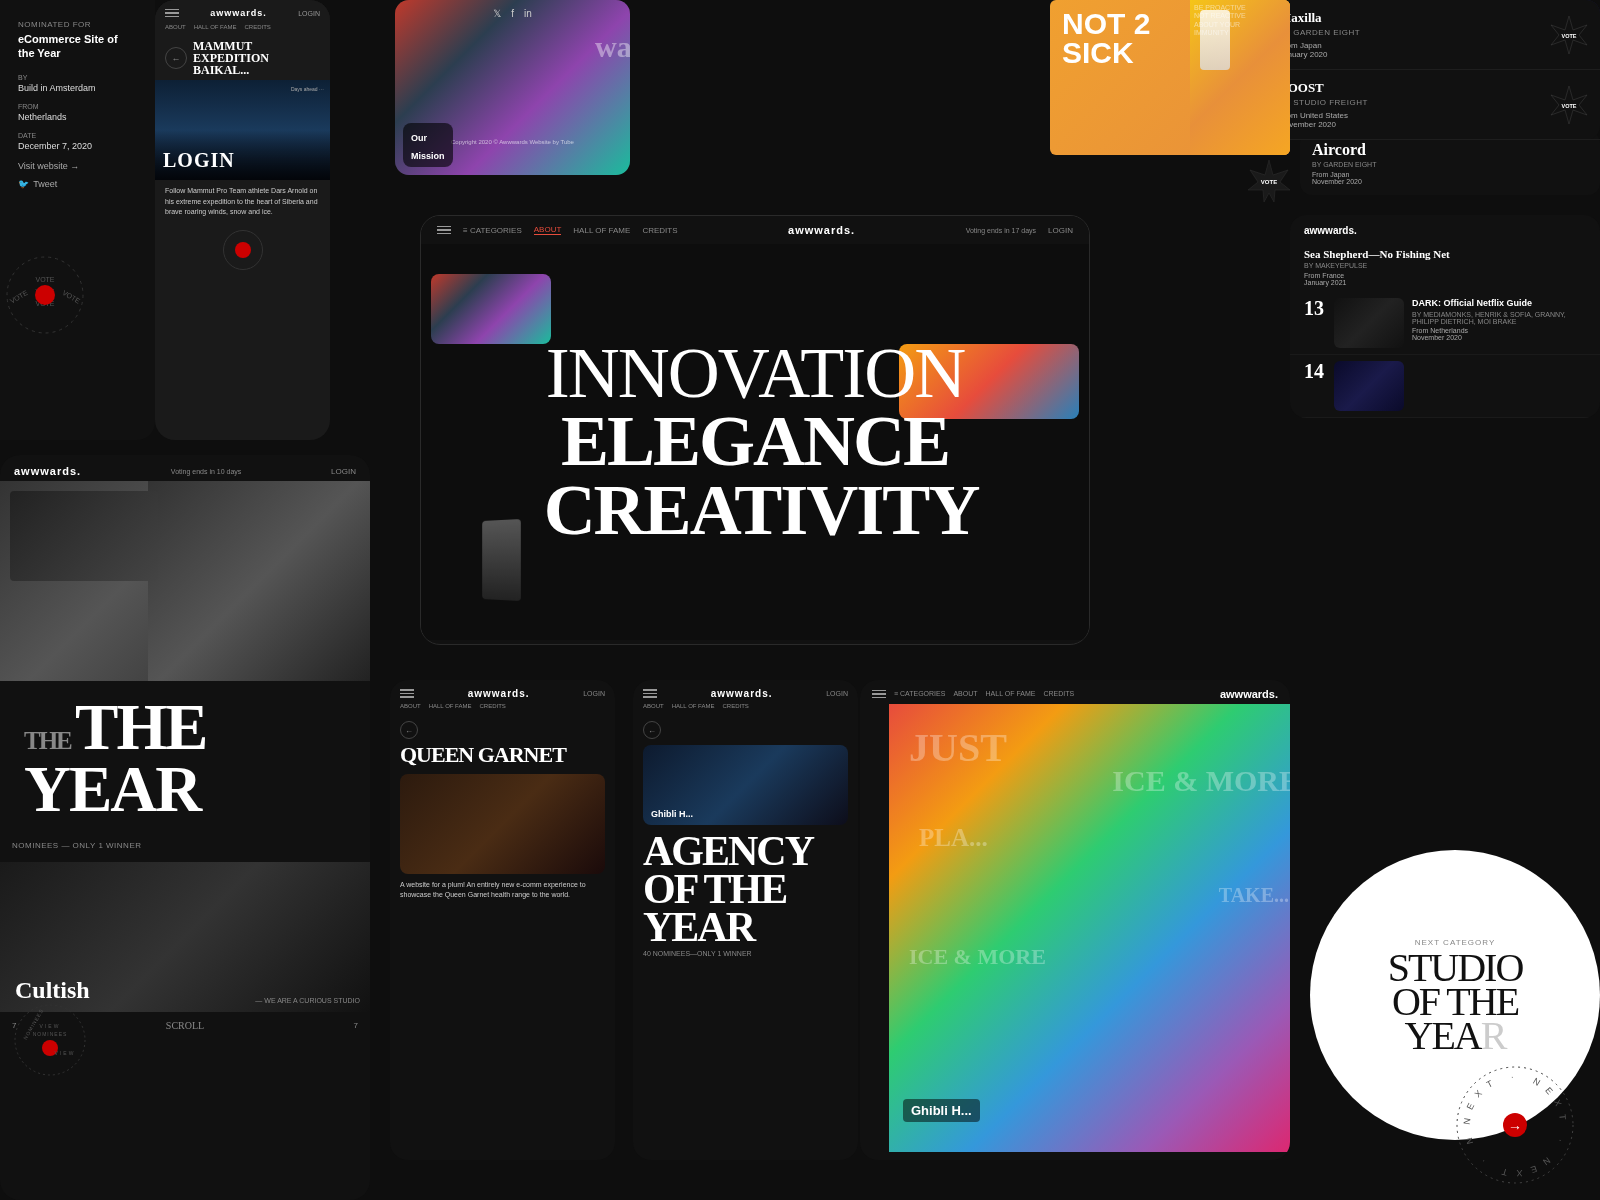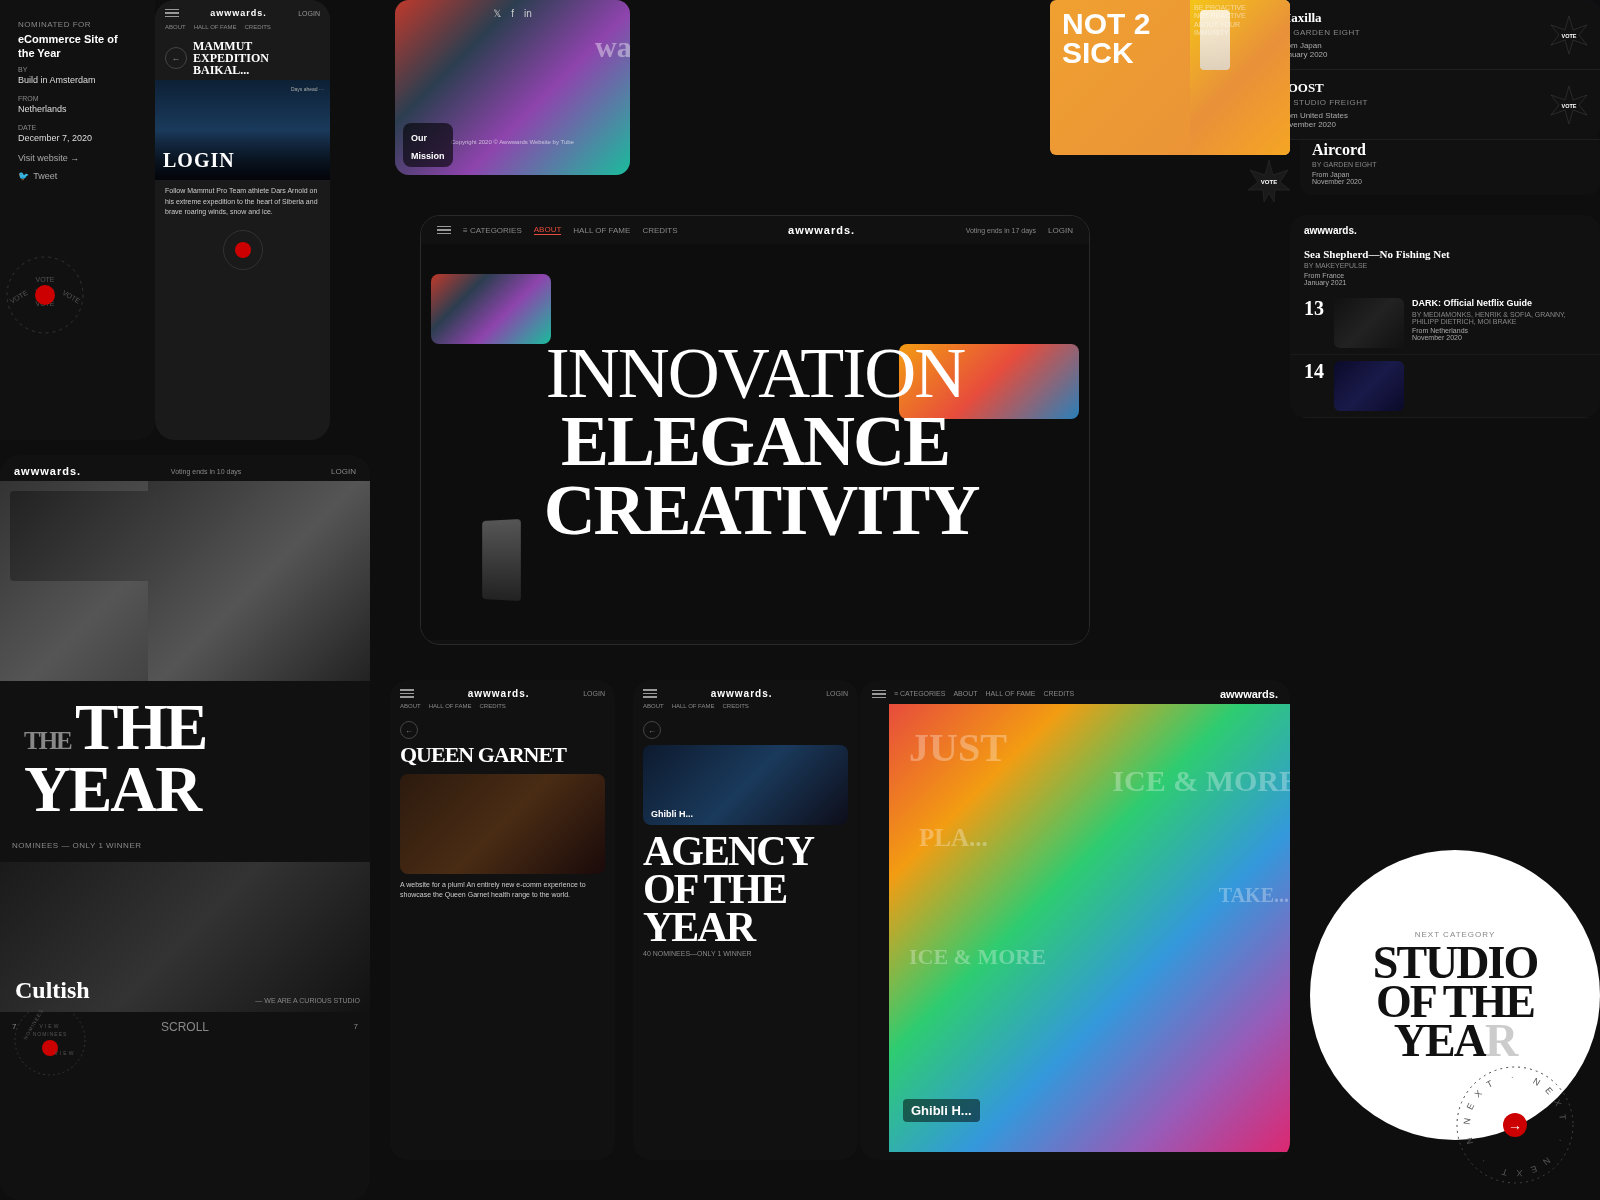--- a/index.html
+++ b/index.html
@@ -27,21 +27,21 @@
       font-size: 8px;
       color: #888;
       text-transform: uppercase;
       letter-spacing: 0.5px;
     }
     .left-panel .site-title {
       font-size: 11px;
       color: #fff;
       font-weight: bold;
       margin-top: 3px;
-      margin-bottom: 5px;
+      margin-bottom: 13px;
       line-height: 1.3;
     }
     .left-panel .meta-label {
       font-size: 7px;
       color: #888;
       text-transform: uppercase;
       margin-bottom: 2px;
     }
     .left-panel .meta-value {
       font-size: 9px;
@@ -628,22 +628,22 @@
       text-align: center;
     }
     .studio-next-cat {
       font-size: 8px;
       color: #888;
       text-transform: uppercase;
       letter-spacing: 1px;
       margin-bottom: 4px;
     }
     .studio-title {
-      font-size: 46px;
-      font-weight: 700;
+      font-size: 40px;
+      font-weight: 400;
       color: #111;
       font-family: serif;
       letter-spacing: -2px;
       line-height: 0.85;
     }
 
     
     .next-circle {
       position: absolute;
       bottom: 10px; right: 20px;
@@ -1026,21 +1026,21 @@
         <span>Cultish</span>
       </div>
       <div style="position:absolute;bottom:8px;right:10px;font-size:7px;color:#888;">— WE ARE A CURIOUS STUDIO</div>
     </div>
   </div>
 
   <div class="blm-bottom-nav">
     <div class="blm-page-num">
       <span>7</span>
     </div>
-    <div style="font-size:12px;color:#888;">SCROLL</div>
+    <div style="font-size:10px;color:#888;font-family:Liberation Serif, serif;">SCROLL</div>
     <div class="blm-page-num">7</div>
   </div>
 </div>
 
 <div class="bottom-mockups">
 
   <div class="mockup-sm">
     <div class="mockup-sm-header">
       <div class="ham-icon">
           <span></span>

